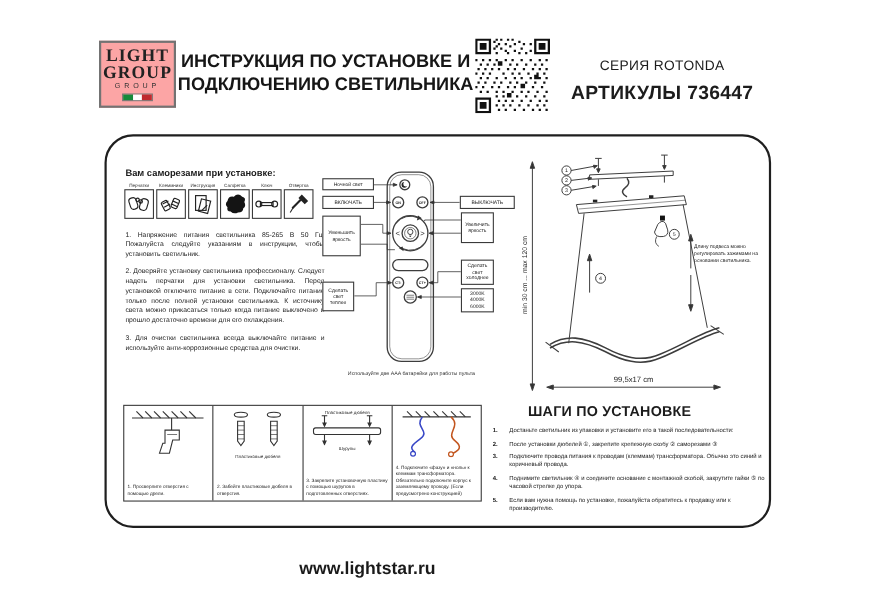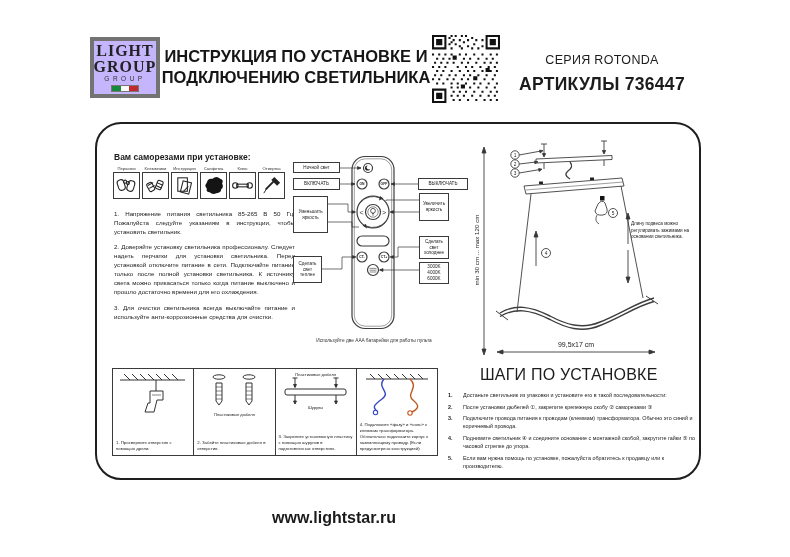--- a/index.html
+++ b/index.html
@@ -1,20 +1,20 @@
 <!DOCTYPE html>
 <html><head>
 <meta charset="utf-8">
 <style>
   html,body{margin:0;padding:0;background:#fff;}
   body{font-family:"Liberation Sans",sans-serif;color:#1c1c1c;}
   #page{position:relative;width:790px;height:557px;background:#fff;overflow:hidden;}
   .abs{position:absolute;}
   
-  #logo-box{left:90px;top:37px;width:70px;height:61px;border:4px solid #737373;display:flex;flex-direction:column;align-items:center;justify-content:center;box-sizing:border-box;background:#c4b5fd;}
+  #logo-box{left:90px;top:37px;width:70px;height:61px;border:2px solid #737373;display:flex;flex-direction:column;align-items:center;justify-content:center;box-sizing:border-box;background:#fca5a5;}
   #logo-box .l1,#logo-box .l2{font-family:"Liberation Serif",serif;font-weight:bold;font-size:16px;line-height:0.95;letter-spacing:1px;color:#222;}
   #logo-box .l3{font-size:6.5px;letter-spacing:3.5px;color:#333;margin-top:1px;}
   #logo-flag{width:26px;height:5px;display:flex;border:0.5px solid #777;margin-top:3px;}
   #logo-flag .fg{flex:1;background:#168a3a;}
   #logo-flag .fw{flex:1;background:#fff;}
   #logo-flag .fr{flex:1;background:#c02a2e;}
   #page-title{left:160px;top:46px;width:272px;text-align:center;font-weight:bold;font-size:16.5px;line-height:1.3;color:#161616;}
   #qr{left:432px;top:35px;width:68px;height:68px;}
   #series-block{left:506px;top:53px;width:192px;text-align:center;}
   #series-label{font-weight:normal;font-size:12.5px;letter-spacing:0.3px;}
@@ -36,21 +36,21 @@
   
   #pendant-note{left:631px;top:221px;width:66px;font-size:4.6px;line-height:1.45;color:#222;}
   
   #steps-table{left:112px;top:368px;width:326px;height:88px;border:1px solid #3a3a3a;display:flex;box-sizing:border-box;background:#fff;}
   .cell{flex:1;border-right:1px solid #3a3a3a;padding:3px 3px;box-sizing:border-box;display:flex;flex-direction:column;}
   .cell:last-child{border-right:none;}
   .cell .cap{font-size:4.3px;line-height:1.4;color:#222;margin-top:auto;}
   .cell .minilabel{font-size:4.1px;text-align:center;color:#222;}
   
   #install{left:448px;top:366px;width:248px;}
-  #install-heading{font-weight:normal;font-size:16px;letter-spacing:0.2px;padding-left:32px;}
+  #install-heading{font-weight:bold;font-size:13px;letter-spacing:0.2px;padding-left:32px;}
   #install-list{margin-top:7px;display:grid;grid-template-columns:15px 1fr;row-gap:3.5px;font-size:5.4px;line-height:1.5;}
   .si-num{font-weight:bold;}
   
   #footer-url{left:0;top:509px;width:668px;text-align:center;font-weight:bold;font-size:16px;color:#1a1a1a;}
   svg{display:block;}
 </style>
 </head>
 <body>
 
 <div id="page">

